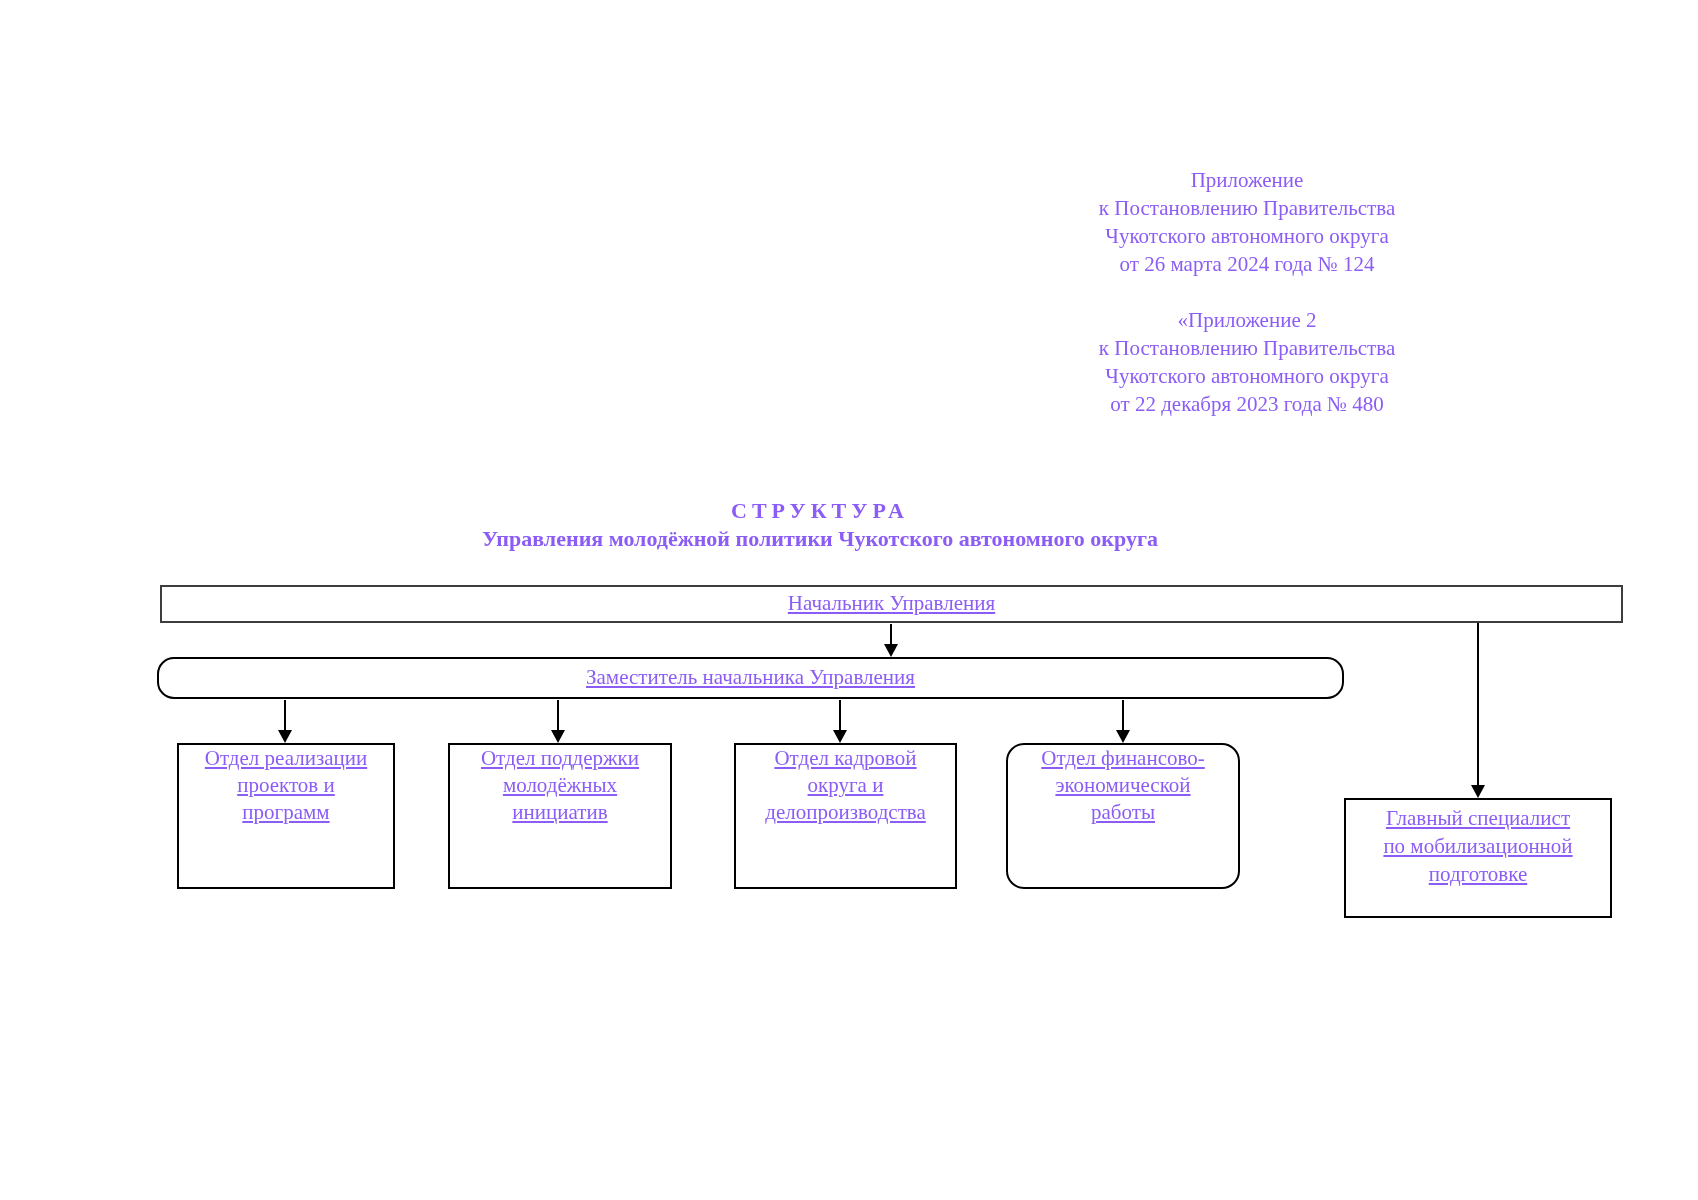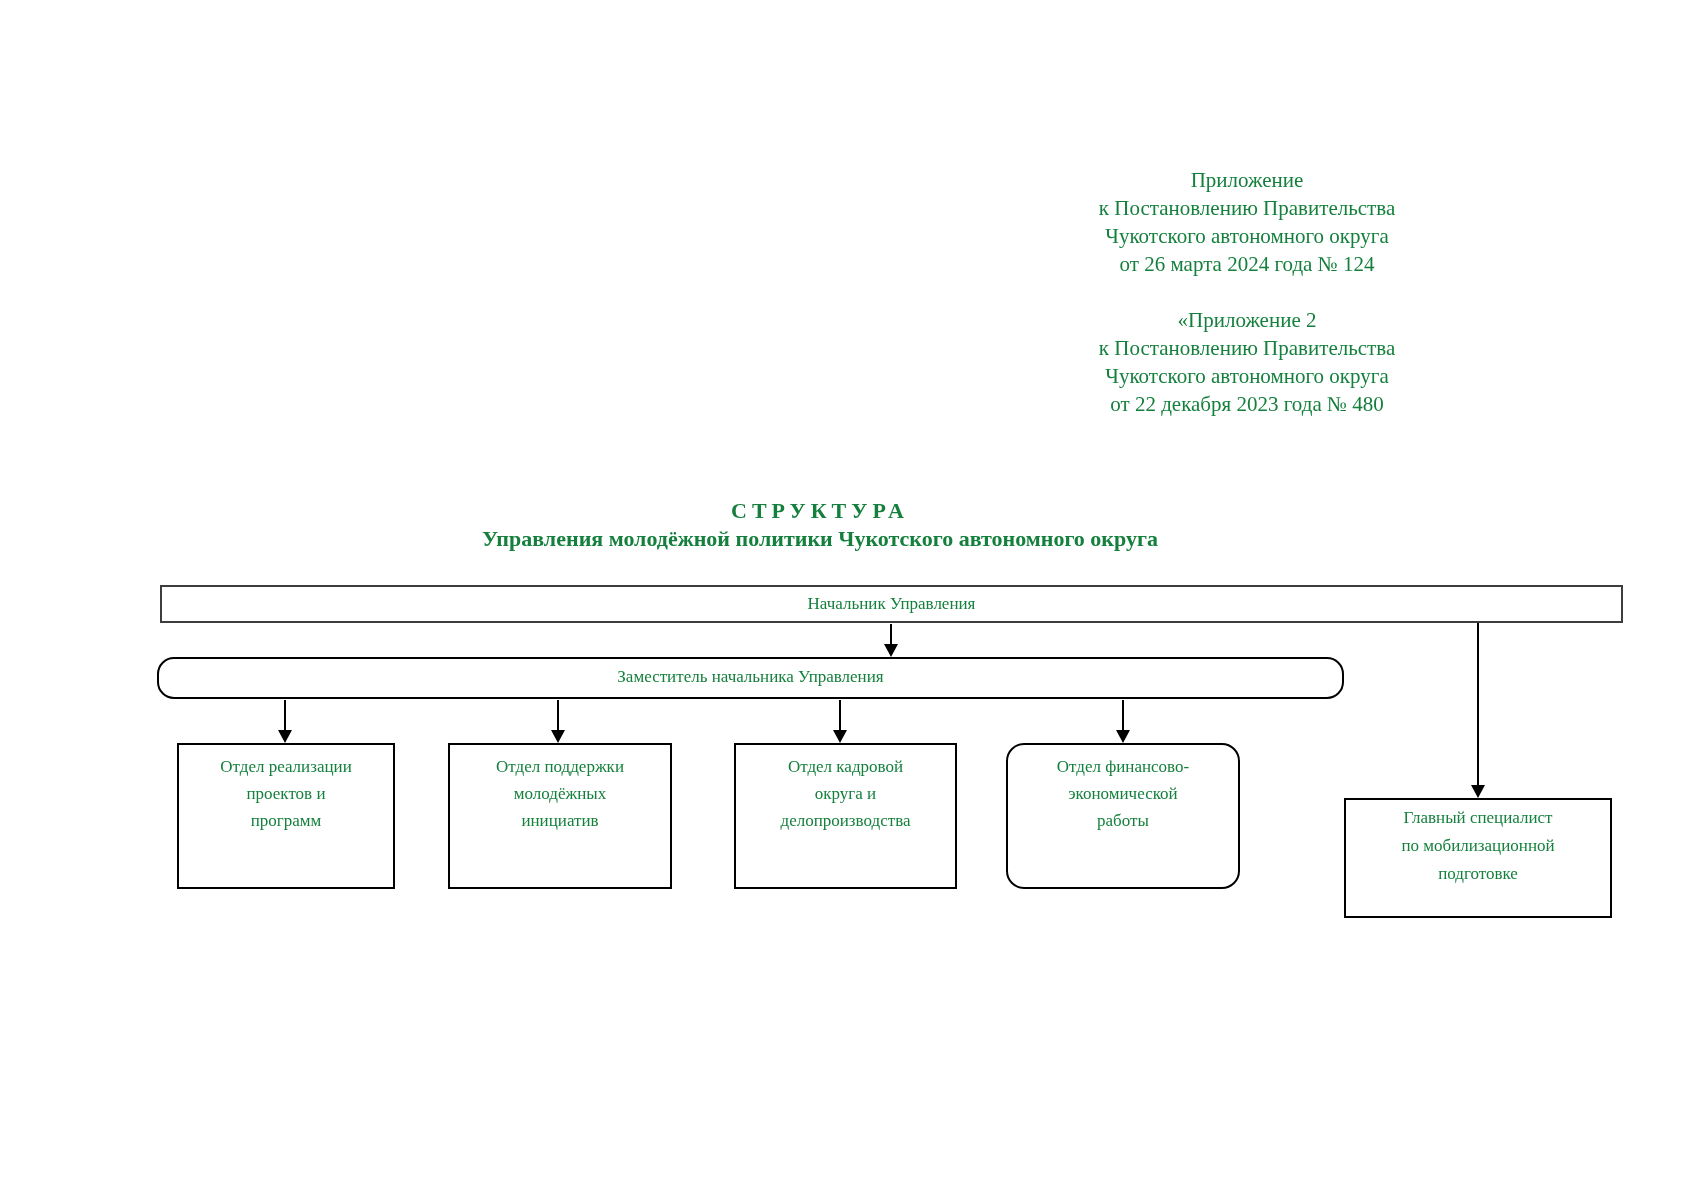--- a/index.html
+++ b/index.html
@@ -1,21 +1,21 @@
 <!DOCTYPE html>
 <html lang="ru"><head>
 <meta charset="utf-8">
 <style>
   html, body { margin: 0; padding: 0; background: #ffffff; }
   .page {
     position: relative;
     width: 1698px;
     height: 936px;
     background: #ffffff;
-    color: #15803d;
+    color: #8b5cf6;
     font-family: "Liberation Serif", "DejaVu Serif", serif;
     overflow: hidden;
   }
   .appendix {
     position: absolute;
     left: 1037px;
     width: 420px;
     text-align: center;
     font-size: 21px;
     line-height: 28px;
@@ -32,25 +32,26 @@
     font-weight: bold;
   }
   .title-main  { font-size: 22px; line-height: 28px; letter-spacing: 5px; }
   .title-sub   { font-size: 22px; line-height: 28px; }
   .node {
     position: absolute;
     box-sizing: border-box;
     background: #ffffff;
     border: 2px solid #000000;
     text-align: center;
-    font-size: 17px;
+    font-size: 21px;
+    text-decoration: underline;
   }
   .node-head   { left: 160px;  top: 585px; width: 1463px; height: 38px;  border: 2px solid #3d3d3d; line-height: 33px; }
   .node-deputy { left: 157px;  top: 657px; width: 1187px; height: 42px;  border-width: 2.5px; line-height: 36px; border-radius: 17px; }
-  .dept        { top: 743px; height: 146px; padding-top: 8px; line-height: 27px; white-space: pre-line; }
+  .dept        { top: 743px; height: 146px; line-height: 27px; white-space: pre-line; }
   .dept-1 { left: 177px;  width: 218px; }
   .dept-2 { left: 448px;  width: 224px; }
   .dept-3 { left: 734px;  width: 223px; }
   .dept-4 { left: 1006px; width: 234px; border-radius: 18px; }
   .node-spec   { left: 1344px; top: 798px; width: 268px; height: 120px; padding-top: 4px; line-height: 28px; white-space: pre-line; }
   .vline {
     position: absolute;
     width: 2px;
     background: #000000;
   }

